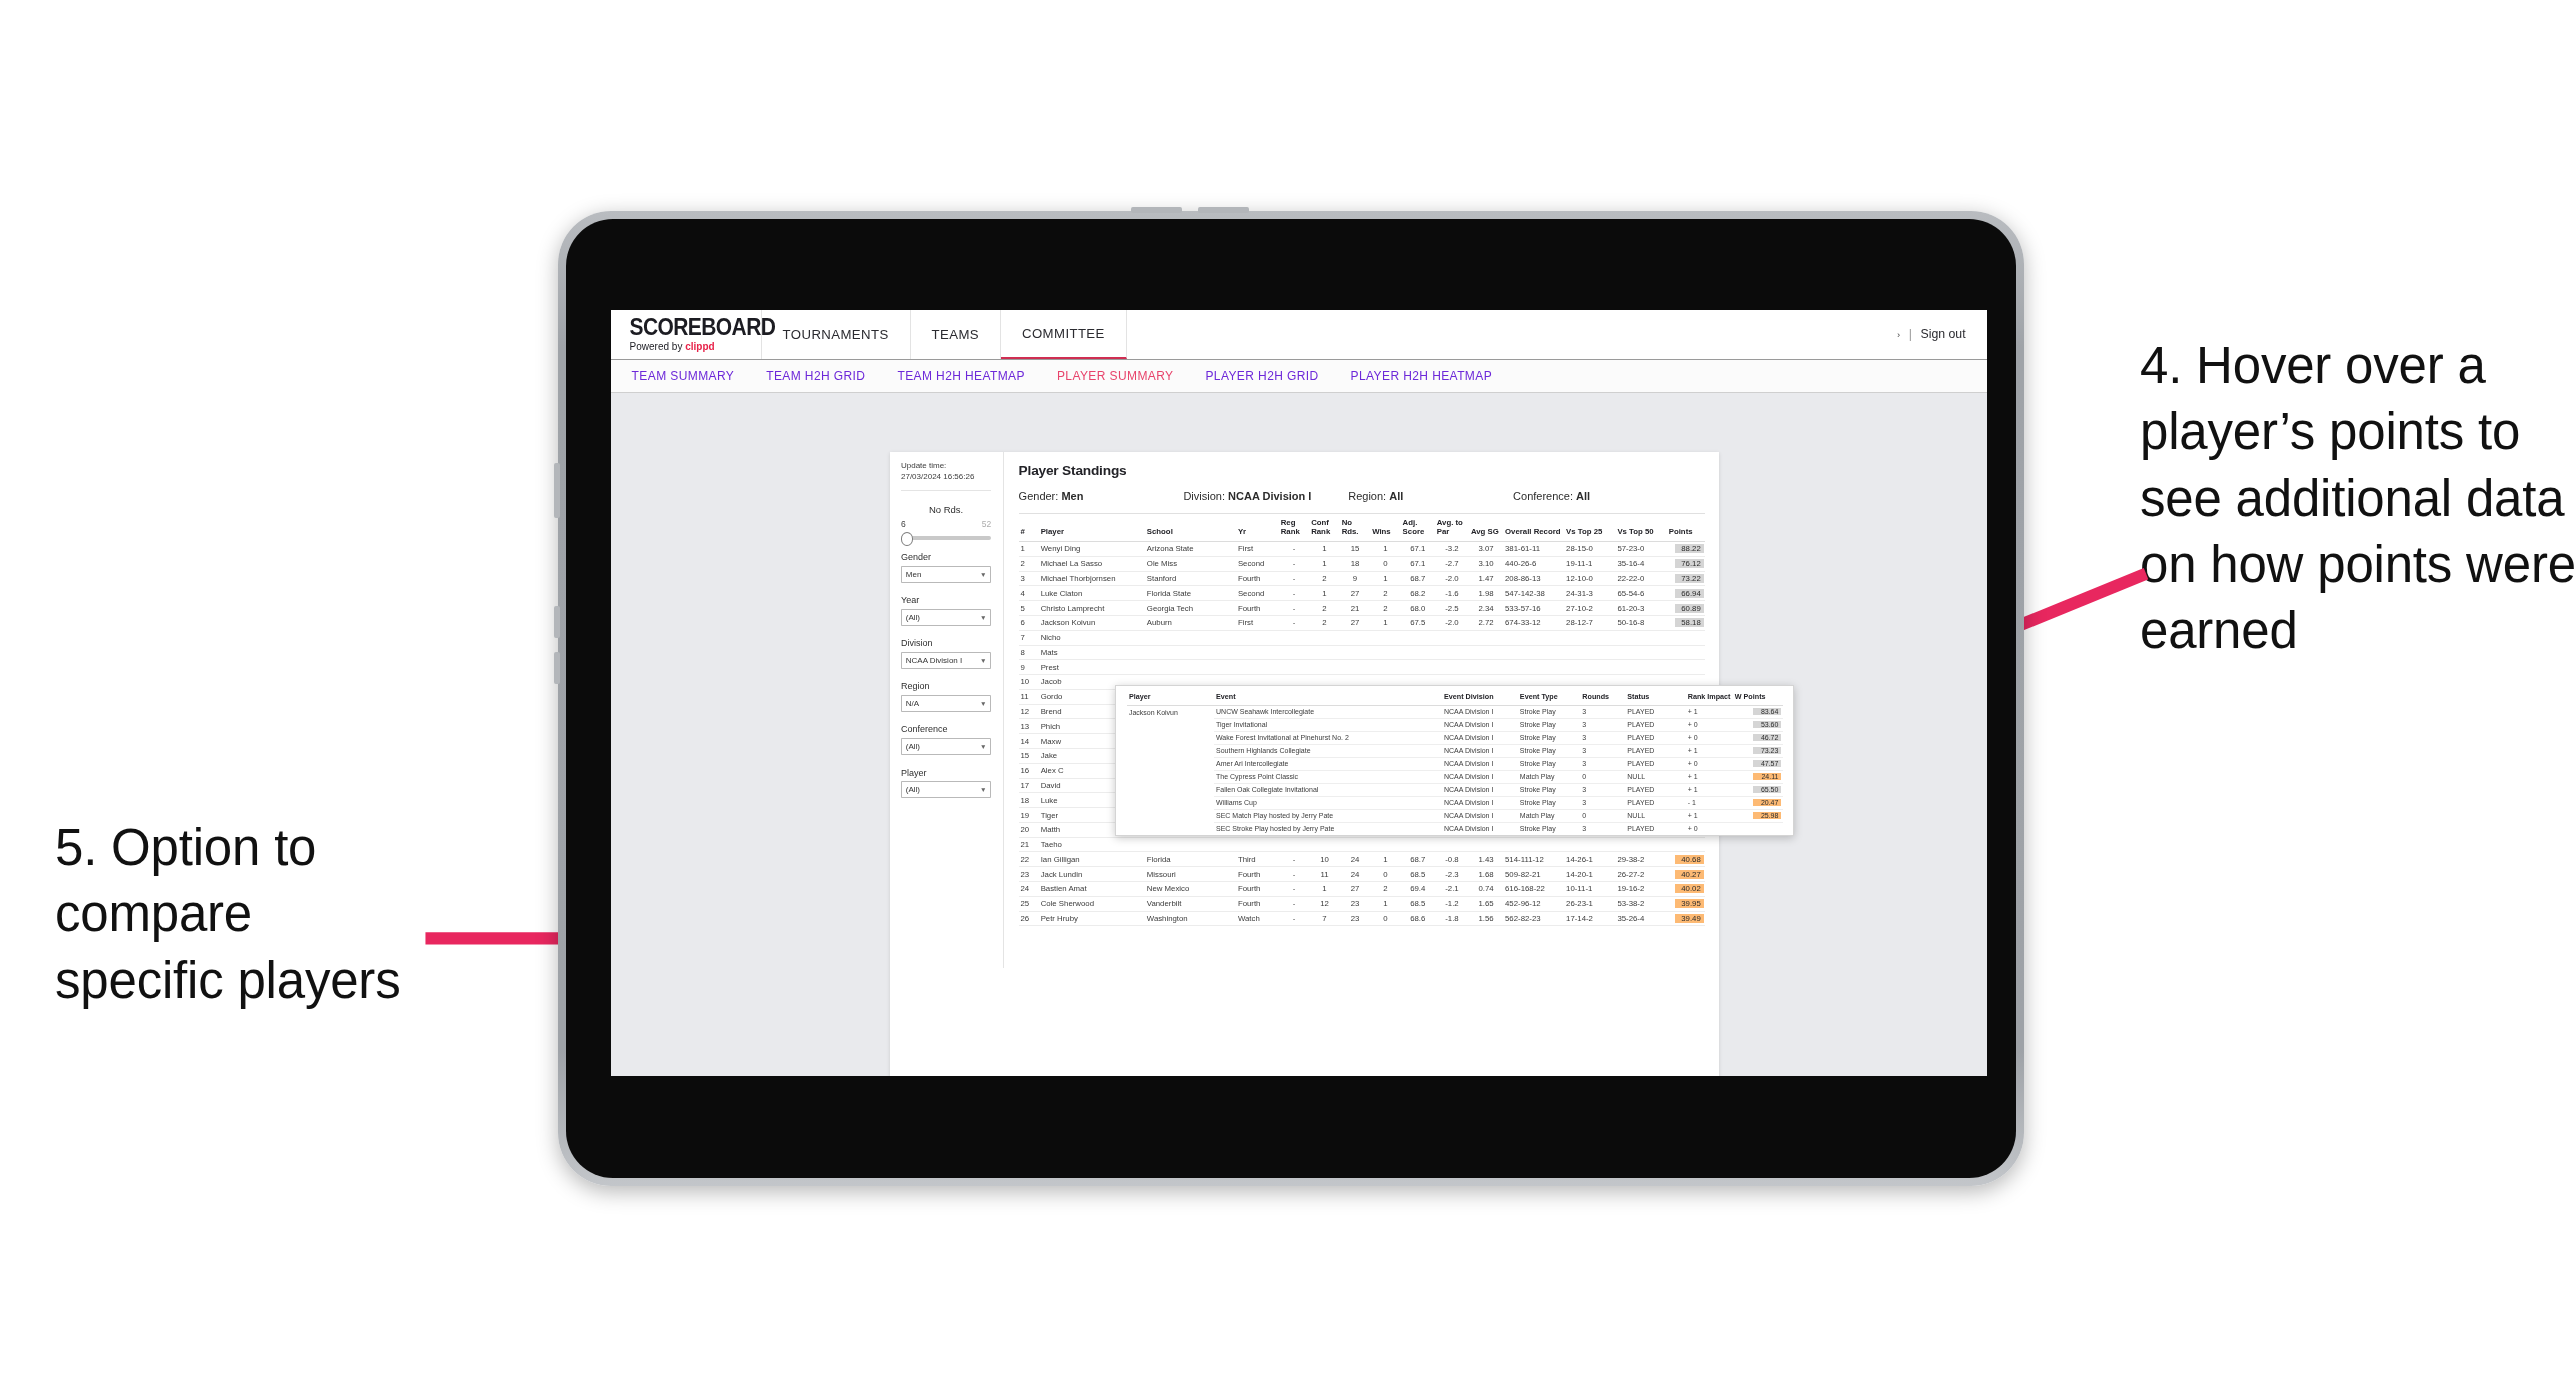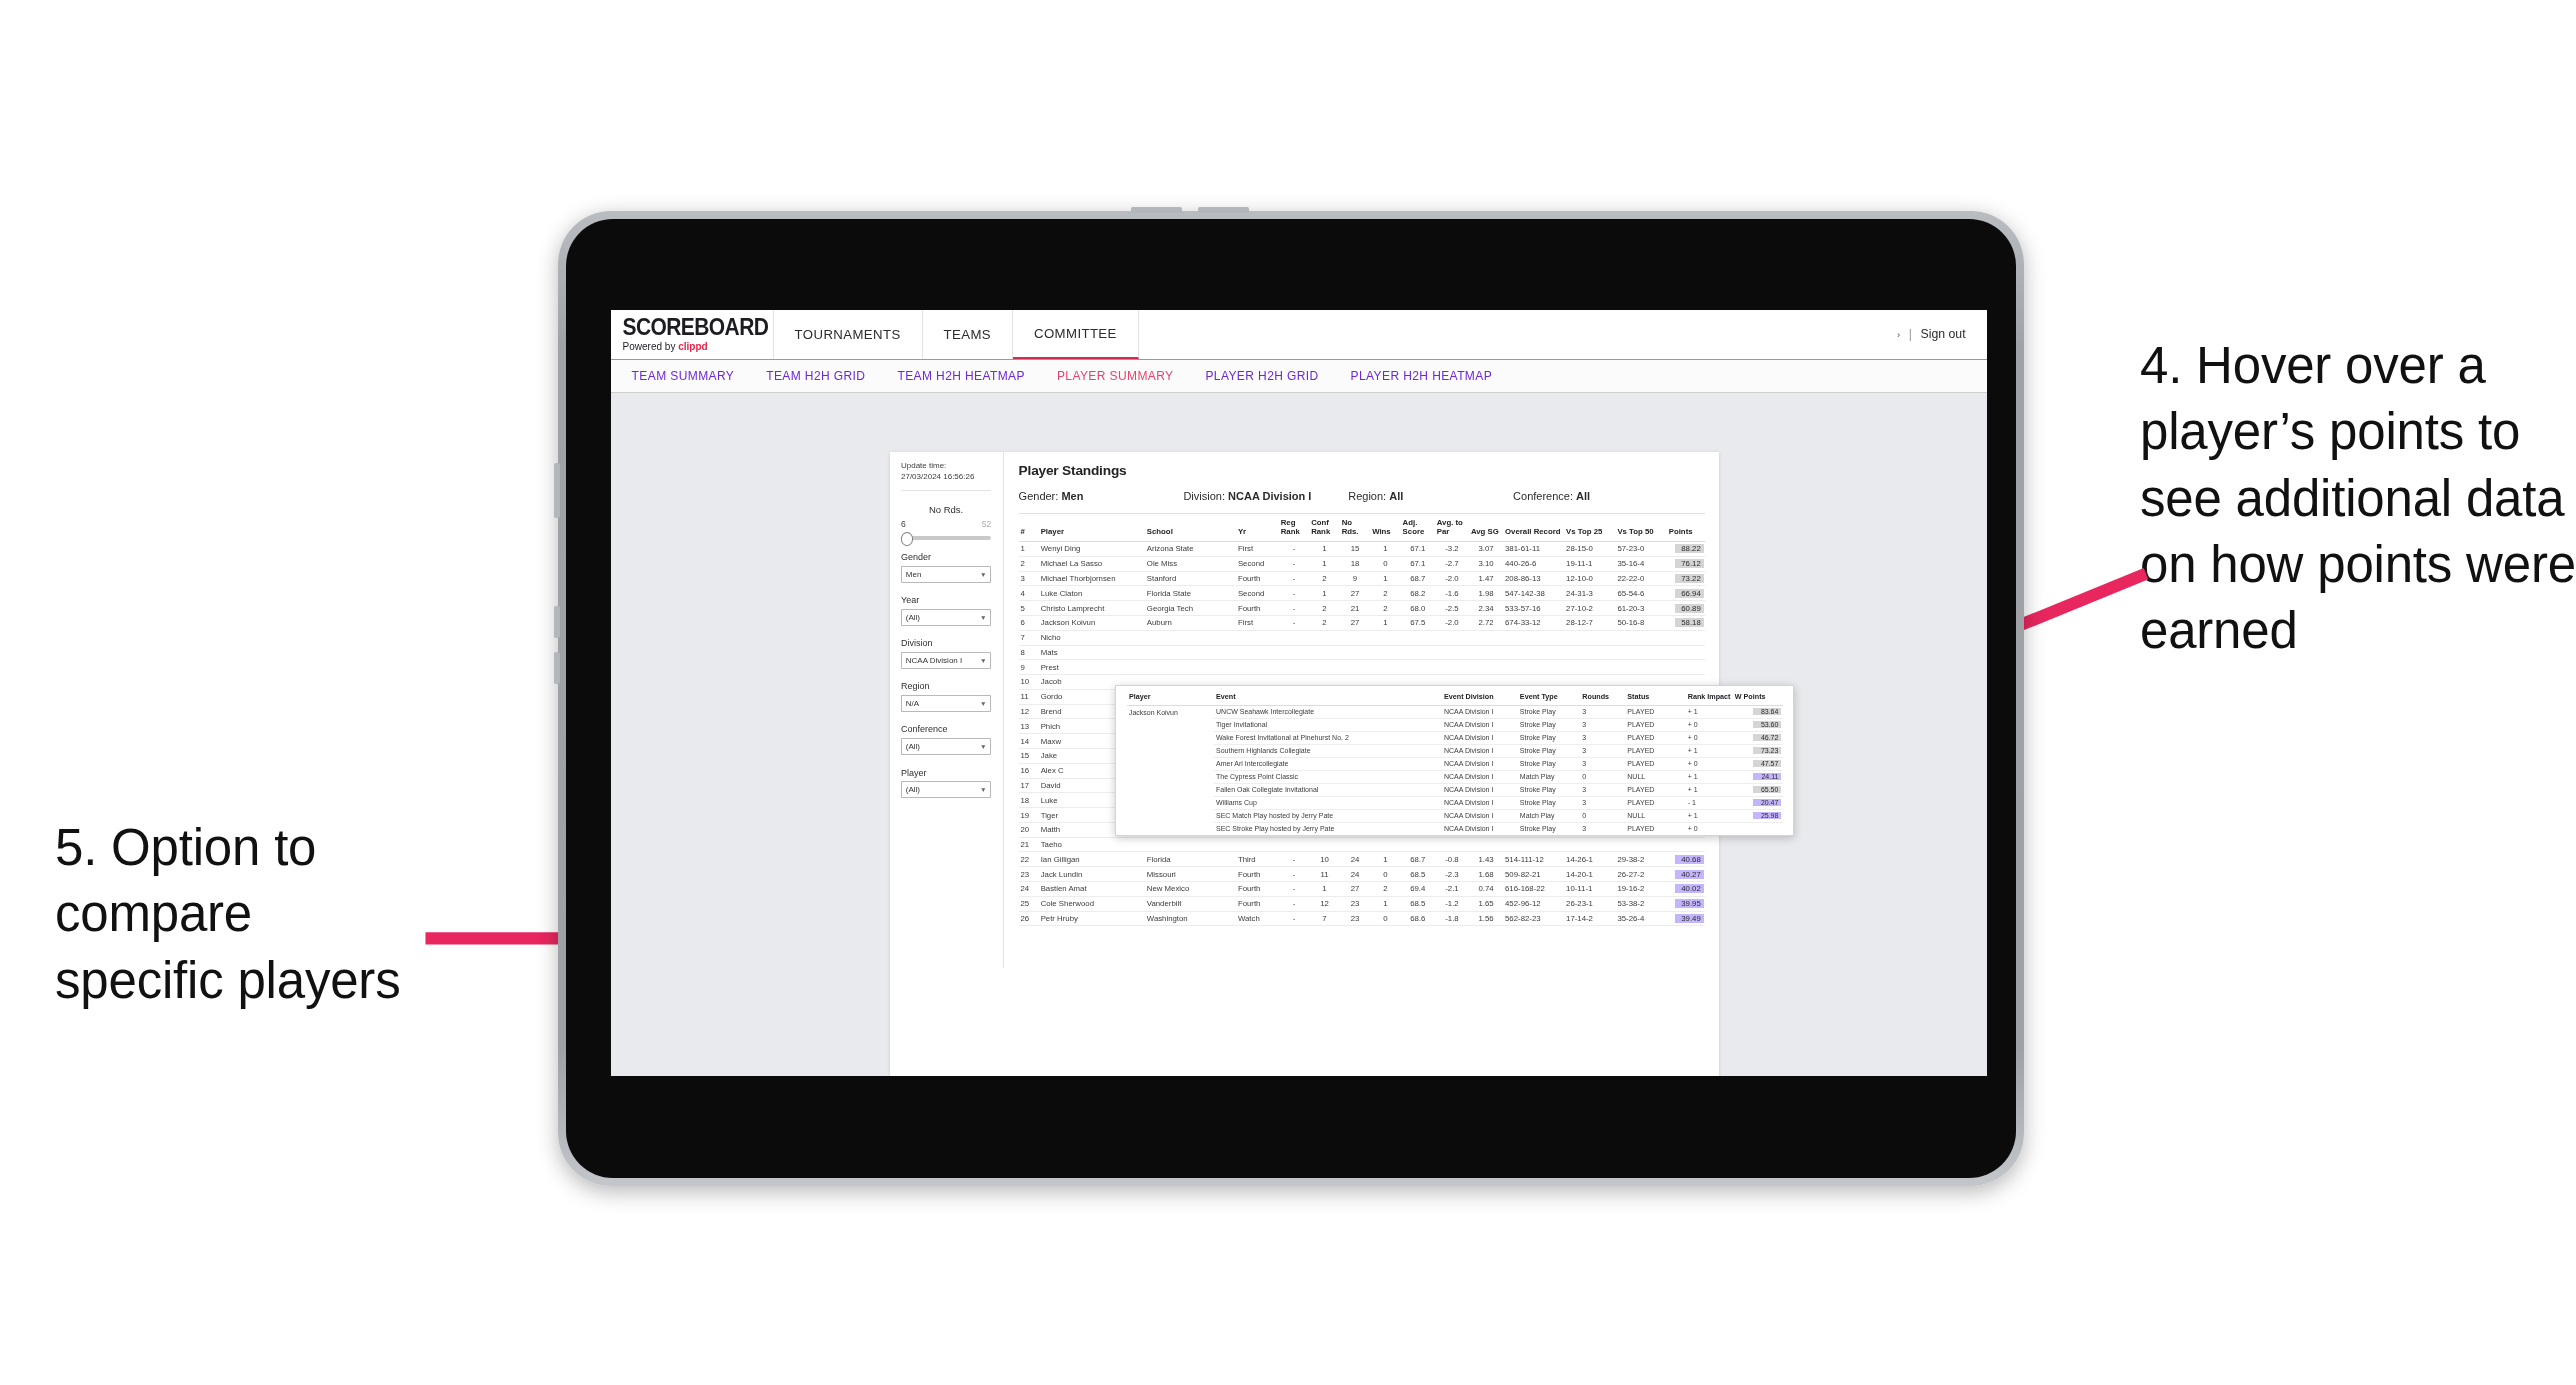--- a/index.html
+++ b/index.html
@@ -40,21 +40,21 @@
     position:absolute;left:45px;top:91px;width:1376px;height:766px;
     background:#e9eaed;overflow:hidden;
   }
 
   
   #app-header{
     height:49px;background:#ffffff;display:flex;align-items:stretch;
     border-bottom:0.9px solid #9a9a9a;
   }
   #brand{width:151px;display:flex;flex-direction:column;justify-content:center;
-         box-sizing:border-box;border-right:0.9px solid #e3e3e3;margin-left:12px;}
+         padding-left:19px;box-sizing:border-box;border-right:0.9px solid #e3e3e3;}
   #brand-title{font-size:21px;font-weight:700;letter-spacing:-0.6px;color:#1c1c22;
                font-family:"Liberation Sans",sans-serif;line-height:1;
                transform:scaleY(1.12);transform-origin:left center;}
   #brand-sub{font-size:10px;color:#1c1c22;margin-top:4.7px;white-space:nowrap;}
   #brand-sub b{color:#e8234a;font-weight:700;}
   .topnav{display:flex;align-items:stretch;}
   .topnav-item{
     display:flex;align-items:center;padding:7px 21px;font-size:13.2px;color:#2b2b30;
     letter-spacing:0.4px;border-right:0.9px solid #e3e3e3;cursor:pointer;
   }
@@ -123,21 +123,21 @@
   .c-yr{width:36px;}
   .c-s{width:24.6px;text-align:center;}
   .c-s3{width:28px;text-align:center;}
   .c-rec{width:53px;}
   .c-top{width:44px;}
   .c-pts{width:32px;text-align:right;}
   th.c-s,th.c-s3,td.c-s,td.c-s3{text-align:center;}
   th.c-pts,td.c-pts{text-align:right;}
   .pts{display:inline-block;background:#d5d5d5;color:#2b2b2b;
        padding:0 2.8px;min-width:23px;text-align:right;}
-  .pts.light{background:#c4b5fd;}
+  .pts.light{background:#fdba74;}
 
   
   #tooltip{
     position:absolute;left:111px;top:233px;width:679px;height:151px;
     background:#ffffff;border:0.9px solid #d4d4d4;
     box-shadow:0 1.9px 8.5px rgba(0,0,0,.22);z-index:30;
     padding:7.6px 9.5px 5.7px 11.4px;box-sizing:border-box;overflow:hidden;
   }
   table.tip{width:100%;border-collapse:collapse;font-size:7px;table-layout:fixed;}
   table.tip th{font-weight:700;color:#232328;font-size:7.2px;text-align:left;

